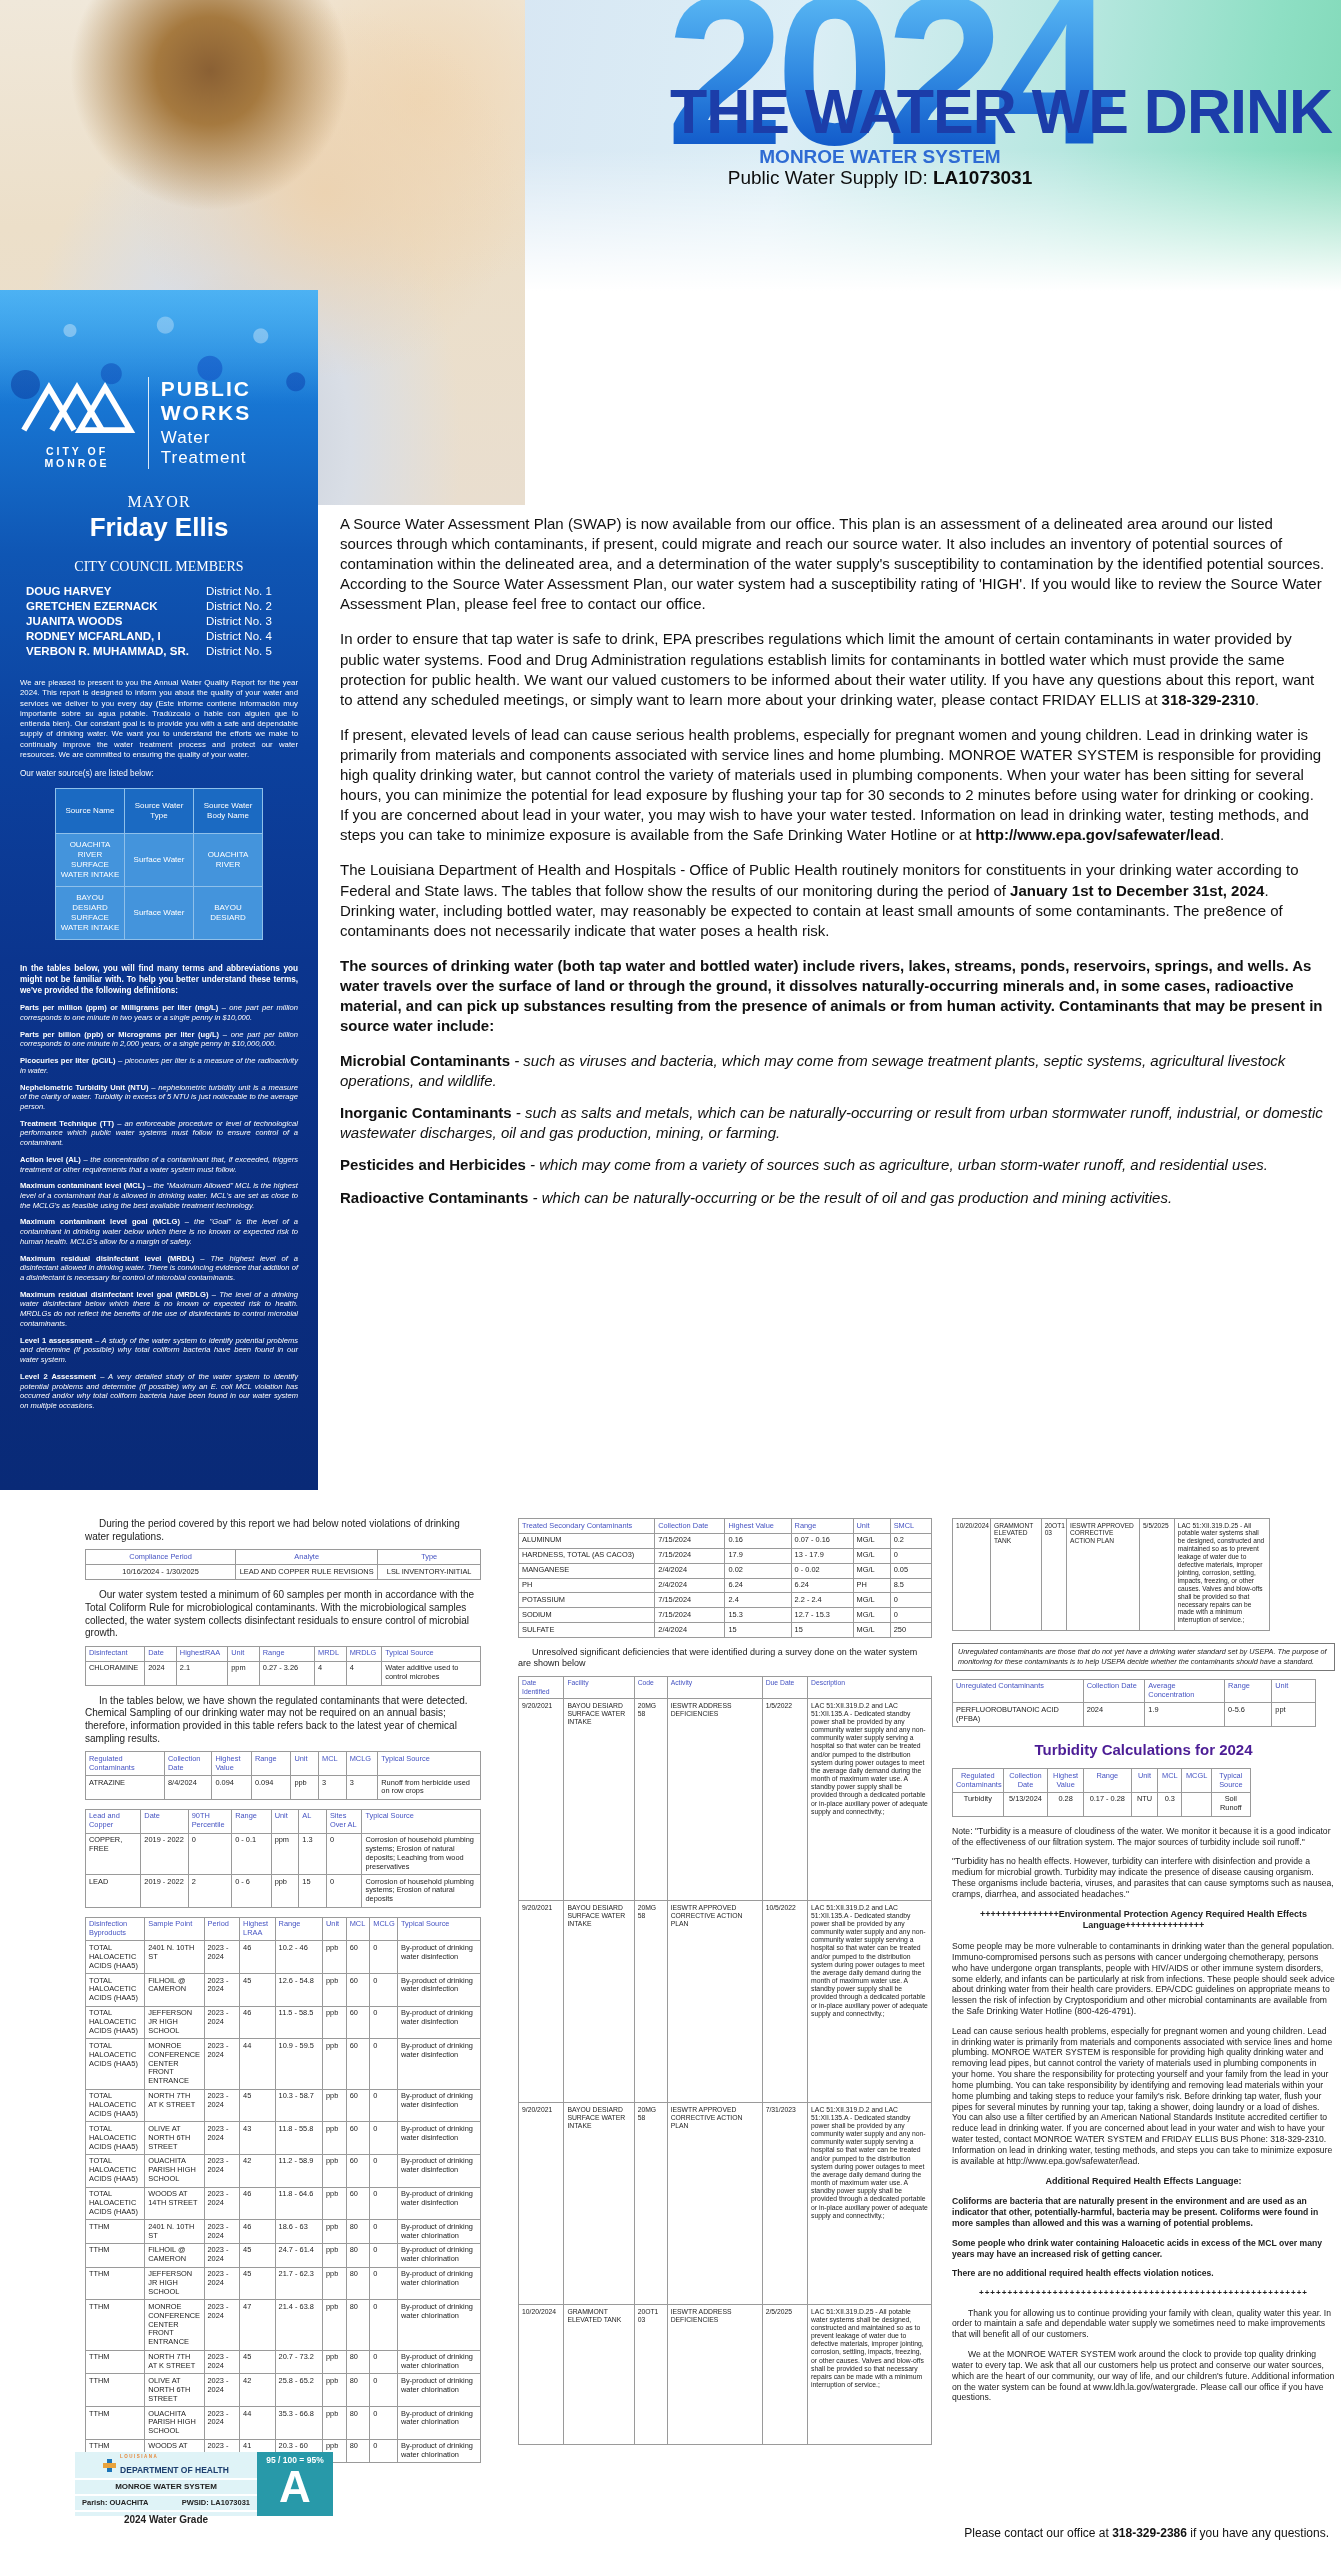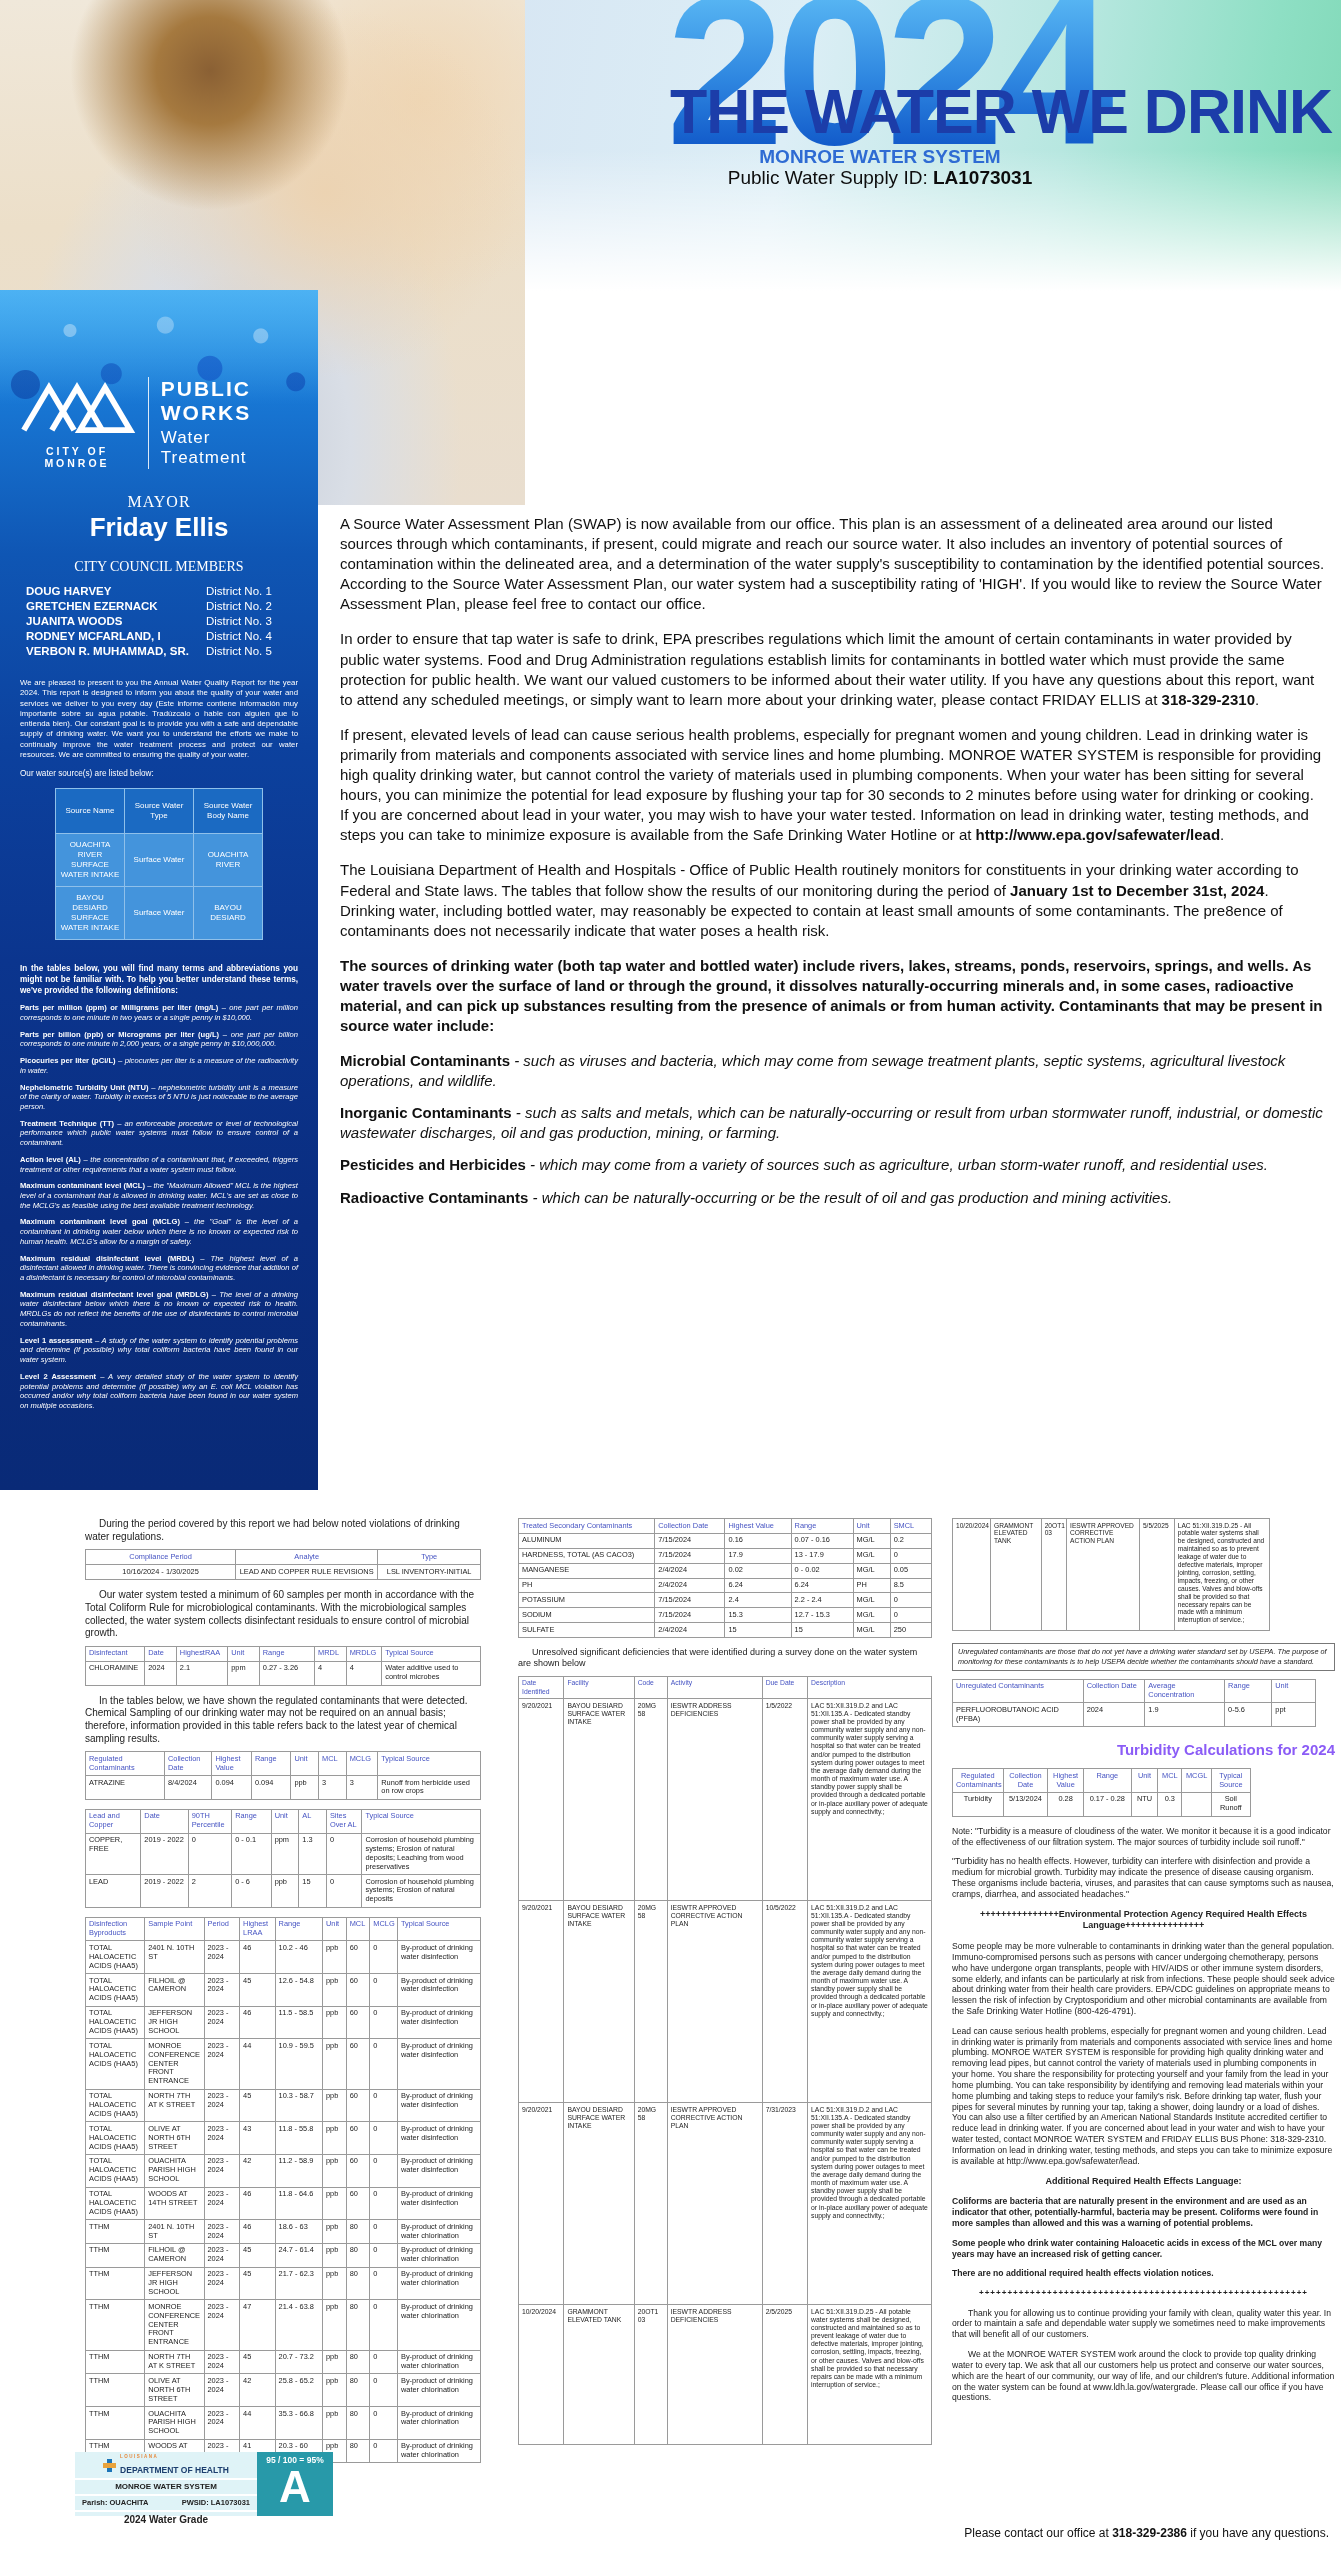--- a/index.html
+++ b/index.html
@@ -88,21 +88,21 @@
   .t-center th,.t-center td{text-align:center;}
   .t-defs tbody tr{height:202px;}
   .t-defs tbody tr:last-child{height:140px;}
   .t-defs th,.t-defs td{font-size:6.8px;}
   .t-cont{width:83%;}
   .t-cont tbody tr{height:112px;}
   .t-cont td{font-size:6.6px;}
   .w95{width:95%;}
   .w78{width:78%;}
   .notebox{border:1px solid #777;padding:3px 5px;font-size:7.3px;font-style:italic;line-height:1.35;margin:12px 0 8px;}
-  .turb-head{font-size:15px;font-weight:bold;text-align:right;margin:14px 0 10px;color:#8b5cf6;}
+  .turb-head{font-size:15px;font-weight:bold;text-align:center;margin:14px 0 10px;color:#4c1d95;}
   .c3p{font-size:8.6px;line-height:1.26;margin:0 0 9px;}
   .c3p.b{font-weight:bold;}
   .c3center{text-align:center;font-weight:bold;font-size:9px;line-height:1.3;margin:2px 0 9px;}
   .sep{letter-spacing:1px;font-size:8px;}
   .indent{text-indent:16px;}
 
   
   .badge{position:absolute;left:75px;top:2452px;width:258px;height:64px;display:flex;z-index:6;}
   .badge-left{width:182px;background:#dff3f7;display:flex;flex-direction:column;}
   .badge-org{display:flex;align-items:center;justify-content:center;gap:4px;padding:3px 0 2px;border-bottom:2px solid #fff;}

